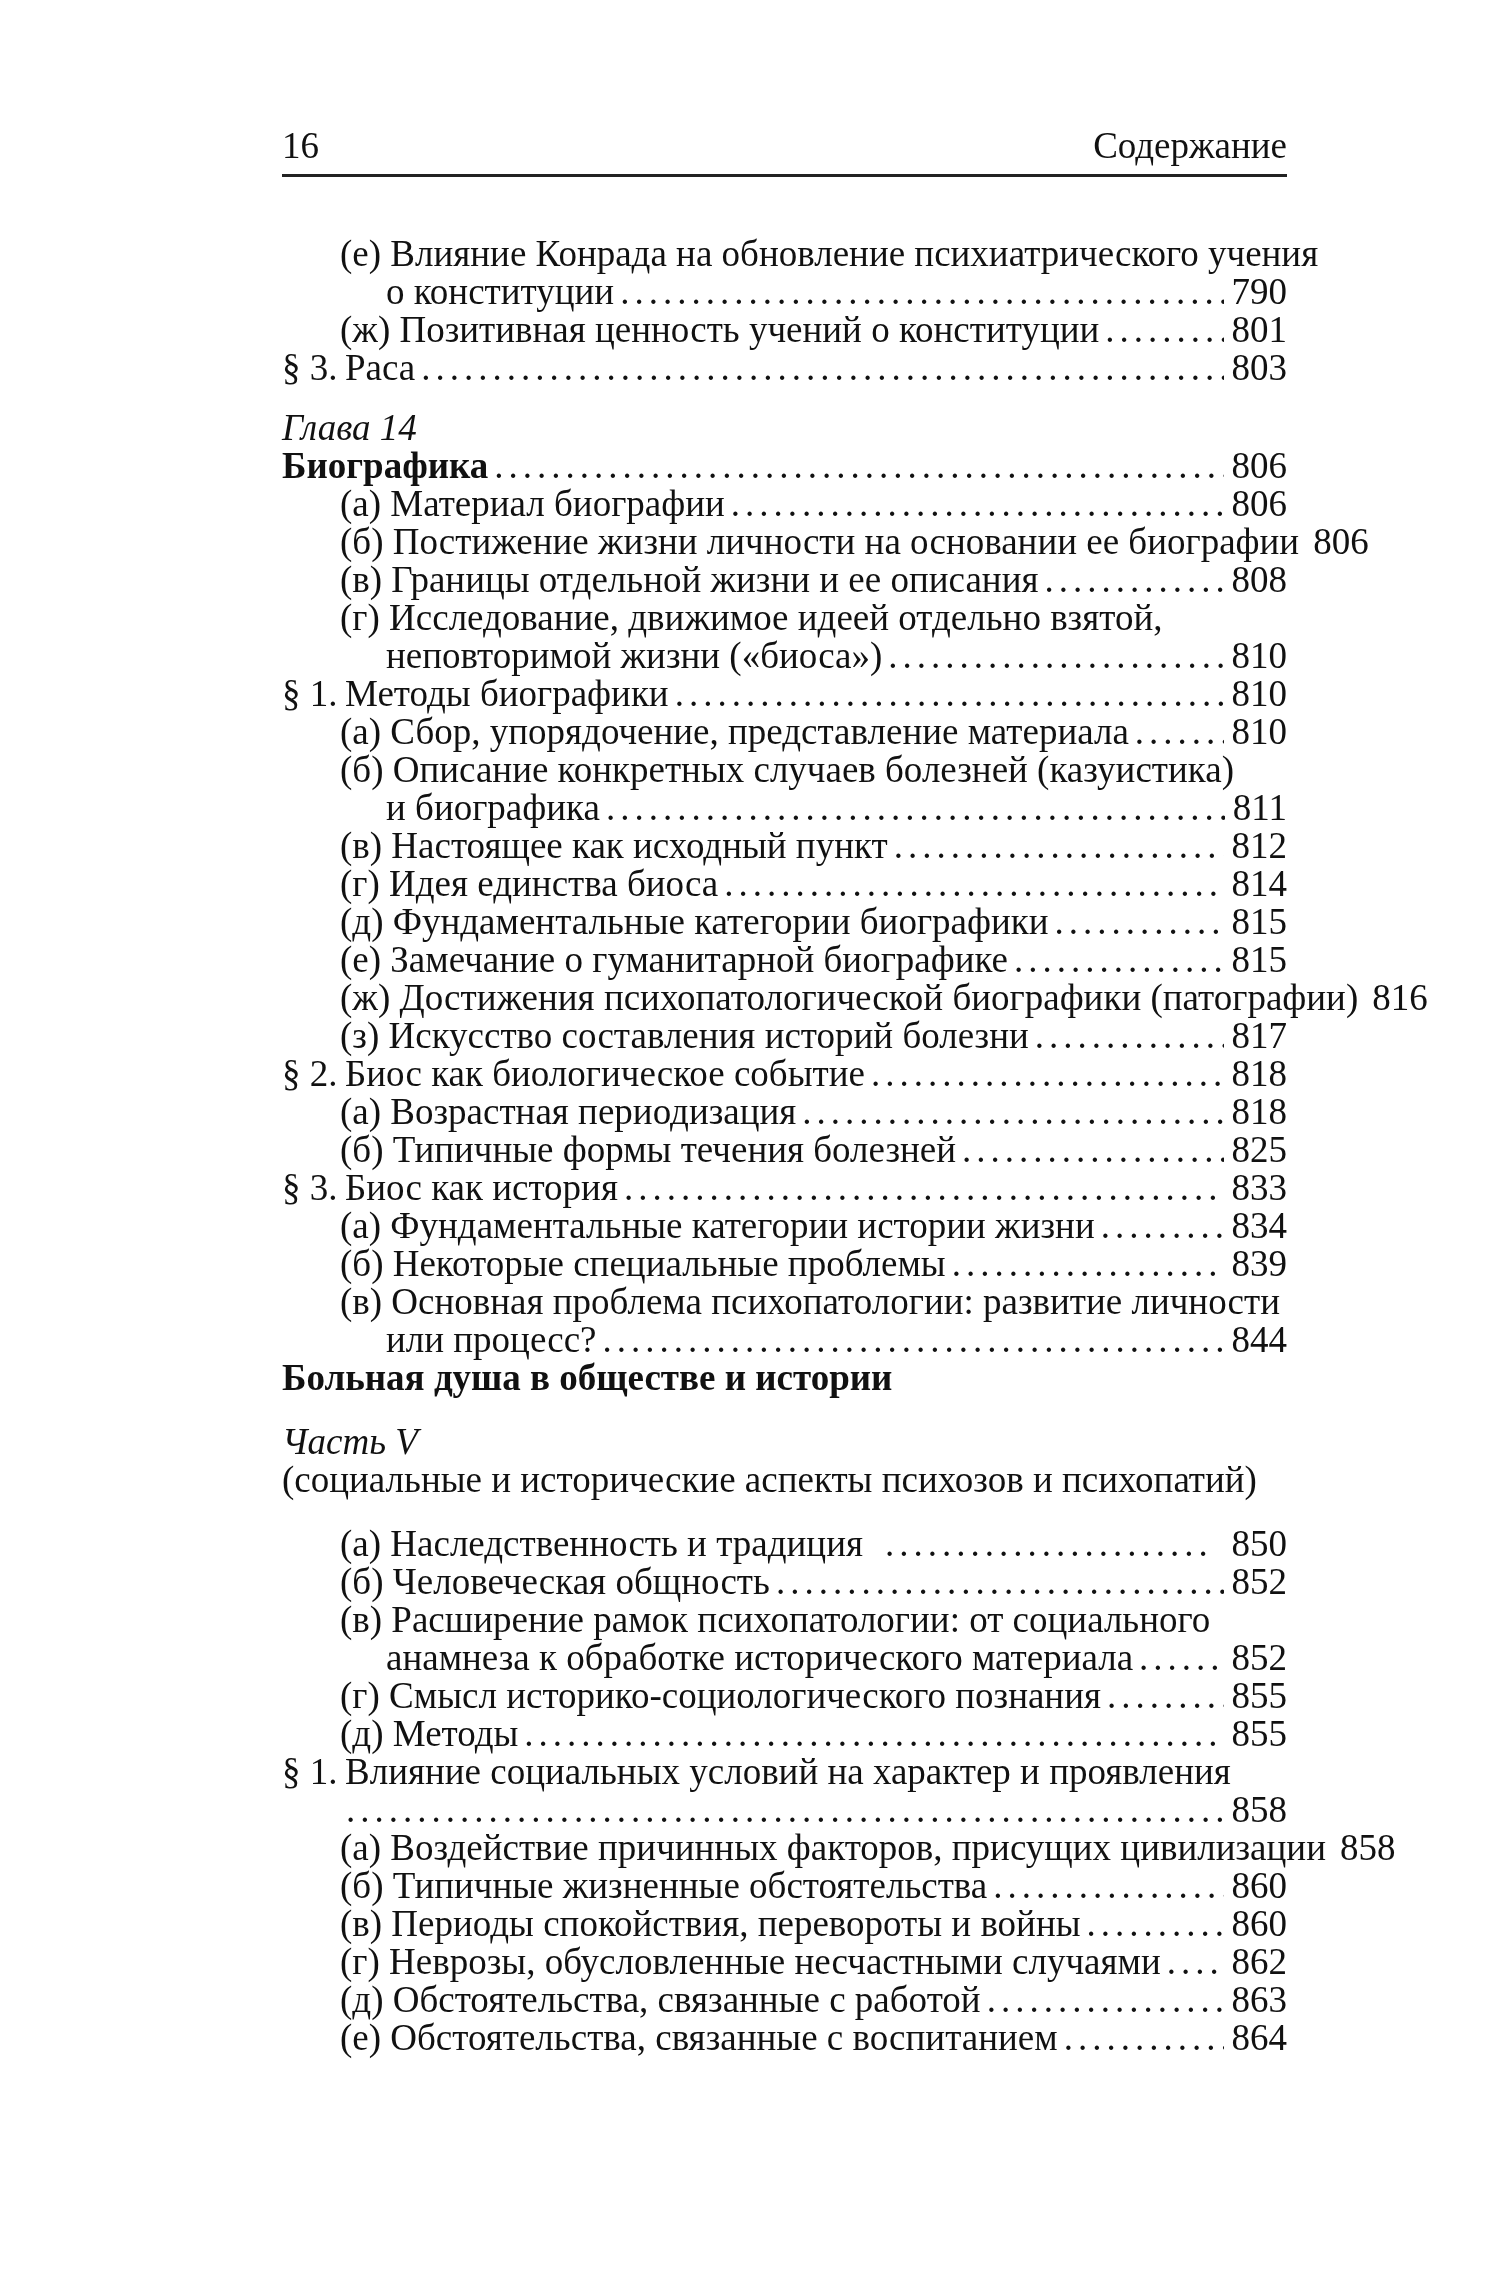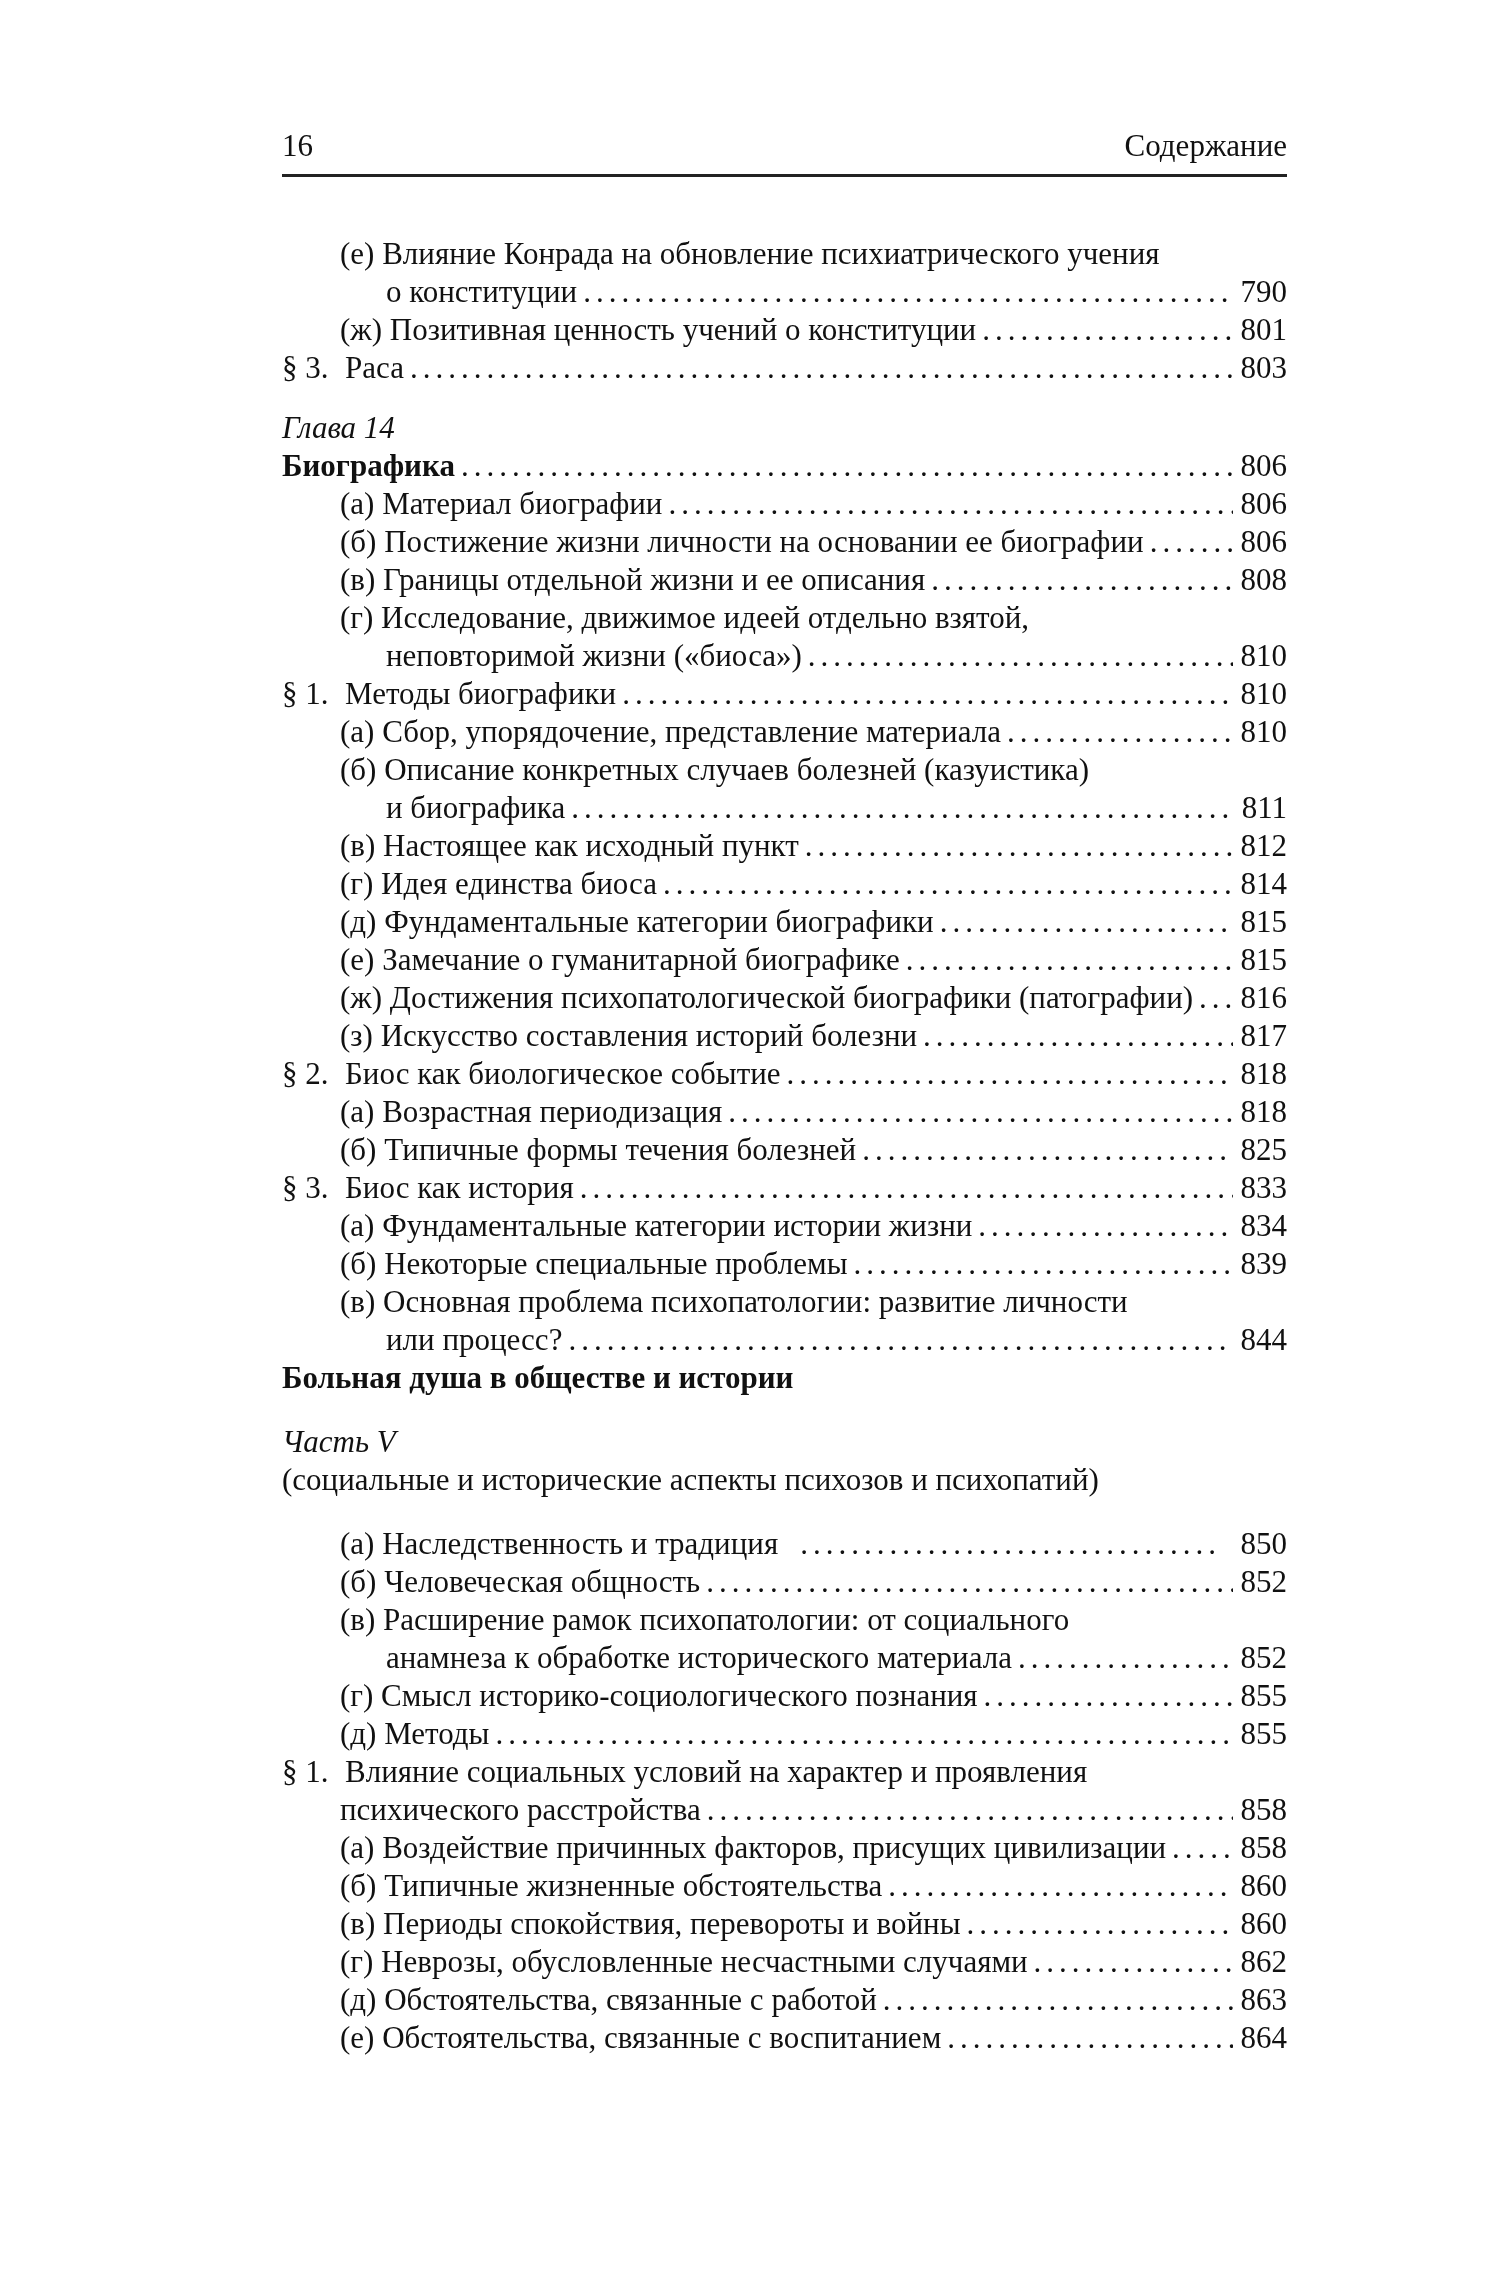--- a/index.html
+++ b/index.html
@@ -8,21 +8,21 @@
     background: #ffffff;
   }
   .page {
     position: relative;
     width: 1500px;
     height: 2276px;
     box-sizing: border-box;
     background: #ffffff;
     color: #111111;
     font-family: "Liberation Serif", "DejaVu Serif", serif;
-    font-size: 31px;
+    font-size: 37px;
     padding: 128px 213px 0 282px;
     overflow: hidden;
   }
   .page-header {
     display: flex;
     justify-content: space-between;
     align-items: baseline;
     line-height: 36px;
   }
   .rule {
@@ -301,21 +301,20 @@
     <span class="dots"></span>
     <span class="pagenum">855</span>
   </div>
       <div class="toc-line ind0">
     <span class="label">§ 1.</span>
     <span class="text">Влияние социальных условий на характер и проявления</span>
 
   </div>
       <div class="toc-line ind1">
 
-    <span class="text">психического расстройства</span>
     <span class="dots"></span>
     <span class="pagenum">858</span>
   </div>
       <div class="toc-line ind1">
 
     <span class="text">(а) Воздействие причинных факторов, присущих цивилизации</span>
     <span class="dots"></span>
     <span class="pagenum">858</span>
   </div>
       <div class="toc-line ind1">

